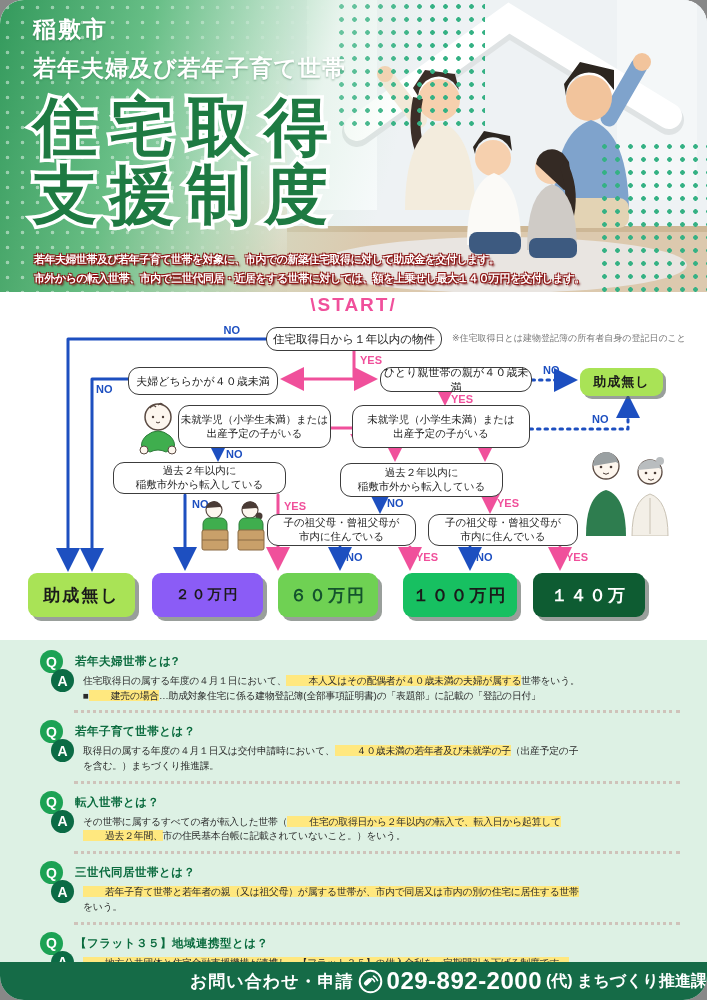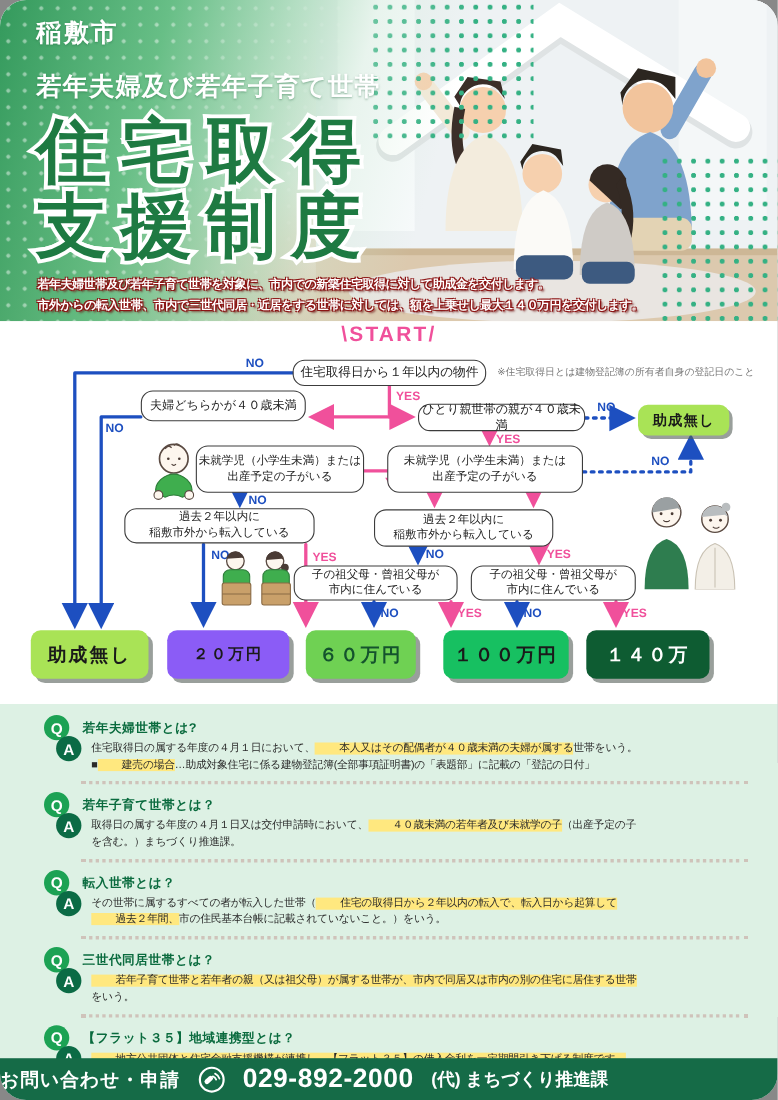--- a/index.html
+++ b/index.html
@@ -12,21 +12,21 @@
   .dots { position:absolute; background-image:radial-gradient(#35b184 2px, transparent 2.6px); background-size:13px 13px; z-index:3; }
   .dots-top { left:335px; top:0; width:150px; height:133px; }
   .dots-right { left:598px; top:140px; width:109px; height:158px; }
   .green-ov { position:absolute; left:0; top:0; width:480px; height:292px; z-index:4;
     background:linear-gradient(105deg, rgba(44,150,86,.96) 0%, rgba(92,186,125,.92) 28%, rgba(158,214,176,.75) 48%, rgba(205,233,212,.35) 62%, rgba(255,255,255,0) 78%); }
   .green-dots { position:absolute; left:0; top:0; width:420px; height:292px; z-index:5;
     background-image:radial-gradient(rgba(255,255,255,.45) 1.6px, transparent 2.1px); background-size:15px 15px;
     -webkit-mask-image:linear-gradient(105deg,#000 30%,transparent 70%); mask-image:linear-gradient(105deg,#000 30%,transparent 70%); }
   .header-text { position:absolute; left:33px; top:14px; z-index:6; }
   .city { color:#fff; font-size:23px; font-weight:bold; letter-spacing:2px; text-shadow:0 1px 2px rgba(20,90,50,.4); }
-  .hsub { color:#fff; font-size:23px; font-weight:bold; letter-spacing:1px; margin-top:18px; text-shadow:0 1px 2px rgba(20,90,50,.4);font-family:Liberation Mono, monospace; }
+  .hsub { color:#fff; font-size:23px; font-weight:bold; letter-spacing:1px; margin-top:8px; text-shadow:0 1px 2px rgba(20,90,50,.4);font-family:Liberation Mono, monospace; }
   .htitle { margin-top:10px; color:#1e7a42; font-size:64px; line-height:1.06; font-weight:bold; letter-spacing:13px;
     -webkit-text-stroke:7px #fff; paint-order:stroke fill;
     text-shadow:2px 2px 0 #fff,-2px 2px 0 #fff,2px -2px 0 #fff,-2px -2px 0 #fff,0 3px 0 #fff,0 -3px 0 #fff,3px 0 0 #fff,-3px 0 0 #fff; }
   .lead { position:absolute; left:0; bottom:4px; width:707px; z-index:7; padding-left:34px; }
   .lead div { color:#fff; font-size:11px; font-weight:bold; letter-spacing:-0.5px; line-height:1.75;
     text-shadow:1px 1px 0 #8c1414,-1px 1px 0 #8c1414,1px -1px 0 #8c1414,-1px -1px 0 #8c1414,2px 2px 2px #6d0f0f; }
 
   
   .flow { position:absolute; left:0; top:292px; width:707px; height:348px; background:#fff; }
   .start { position:absolute; left:0; top:2px; width:707px; text-align:center; color:#f0509b; font-size:19px; font-weight:bold; letter-spacing:2px; }
@@ -42,21 +42,21 @@
   .badge { width:23px; height:23px; border-radius:50%; color:#fff; font-weight:bold; font-size:14px; display:flex; align-items:center; justify-content:center; flex:0 0 23px; }
   .badge.q { background:#1ca254; }
   .badge.a { background:#0b6b45; margin-left:11px; margin-top:-5px; }
   .qtitle { font-size:11.5px; font-weight:bold; color:#0a6b3e; margin:4px 0 0 12px; letter-spacing:0.5px; }
   .arow { display:flex; align-items:flex-start; margin-top:1px; }
   .atext { font-size:9.8px; color:#2a2a2a; line-height:1.5; margin:0 0 0 9px; letter-spacing:-0.2px; }
   .hl { background:#ffe87f;padding-left:22px; }
   .qa-sep { border-top:3px dotted #cfc3ba; margin:7px 0 7px 34px; width:606px; }
 
   
-  .footer { position:absolute; left:0; top:962px; width:707px; height:38px; background:#156b47; display:flex; align-items:center; justify-content:flex-start; gap:16px; color:#fff; }
+  .footer { position:absolute; left:0; top:962px; width:707px; height:38px; background:#156b47; display:flex; align-items:center; justify-content:flex-end; gap:4px; color:#fff; }
   .f-label { font-size:17px; font-weight:bold; letter-spacing:1px; }
   .f-phone { font-size:24px; font-weight:bold; letter-spacing:0.5px; }
   .f-suffix { font-size:16px; font-weight:bold; }
 </style>
 </head>
 <body>
 
 <div class="page">
 
   <div class="header">
@@ -174,21 +174,21 @@
           <text x="346" y="269" fill="#1d4fc0" font-size="11" font-weight="bold">NO</text>
           <text x="416" y="269" fill="#f0509b" font-size="11" font-weight="bold">YES</text>
           <text x="476" y="269" fill="#1d4fc0" font-size="11" font-weight="bold">NO</text>
           <text x="566" y="269" fill="#f0509b" font-size="11" font-weight="bold">YES</text>
         </g>
     </svg>
     <div id="fbox-layer">
         <div class="fbox" style="left: 266px; top: 35px; width: 176px; height: 24px; font-size: 11.5px;">
           <div>住宅取得日から１年以内の物件</div>
         </div>
-        <div class="fbox" style="left: 128px; top: 63px; width: 150px; height: 28px; font-size: 11px;">
+        <div class="fbox" style="left: 128px; top: 75px; width: 150px; height: 28px; font-size: 11px;">
           <div>夫婦どちらかが４０歳未満</div>
         </div>
         <div class="fbox" style="left: 380px; top: 75px; width: 152px; height: 25px; font-size: 11px;">
           <div>ひとり親世帯の親が４０歳未満</div>
         </div>
         <div class="fbox" style="left: 178px; top: 113px; width: 153px; height: 43px; font-size: 10.5px;">
           <div>未就学児（小学生未満）または</div>
           <div>出産予定の子がいる</div>
         </div>
         <div class="fbox" style="left: 352px; top: 113px; width: 178px; height: 43px; font-size: 10.5px;">

